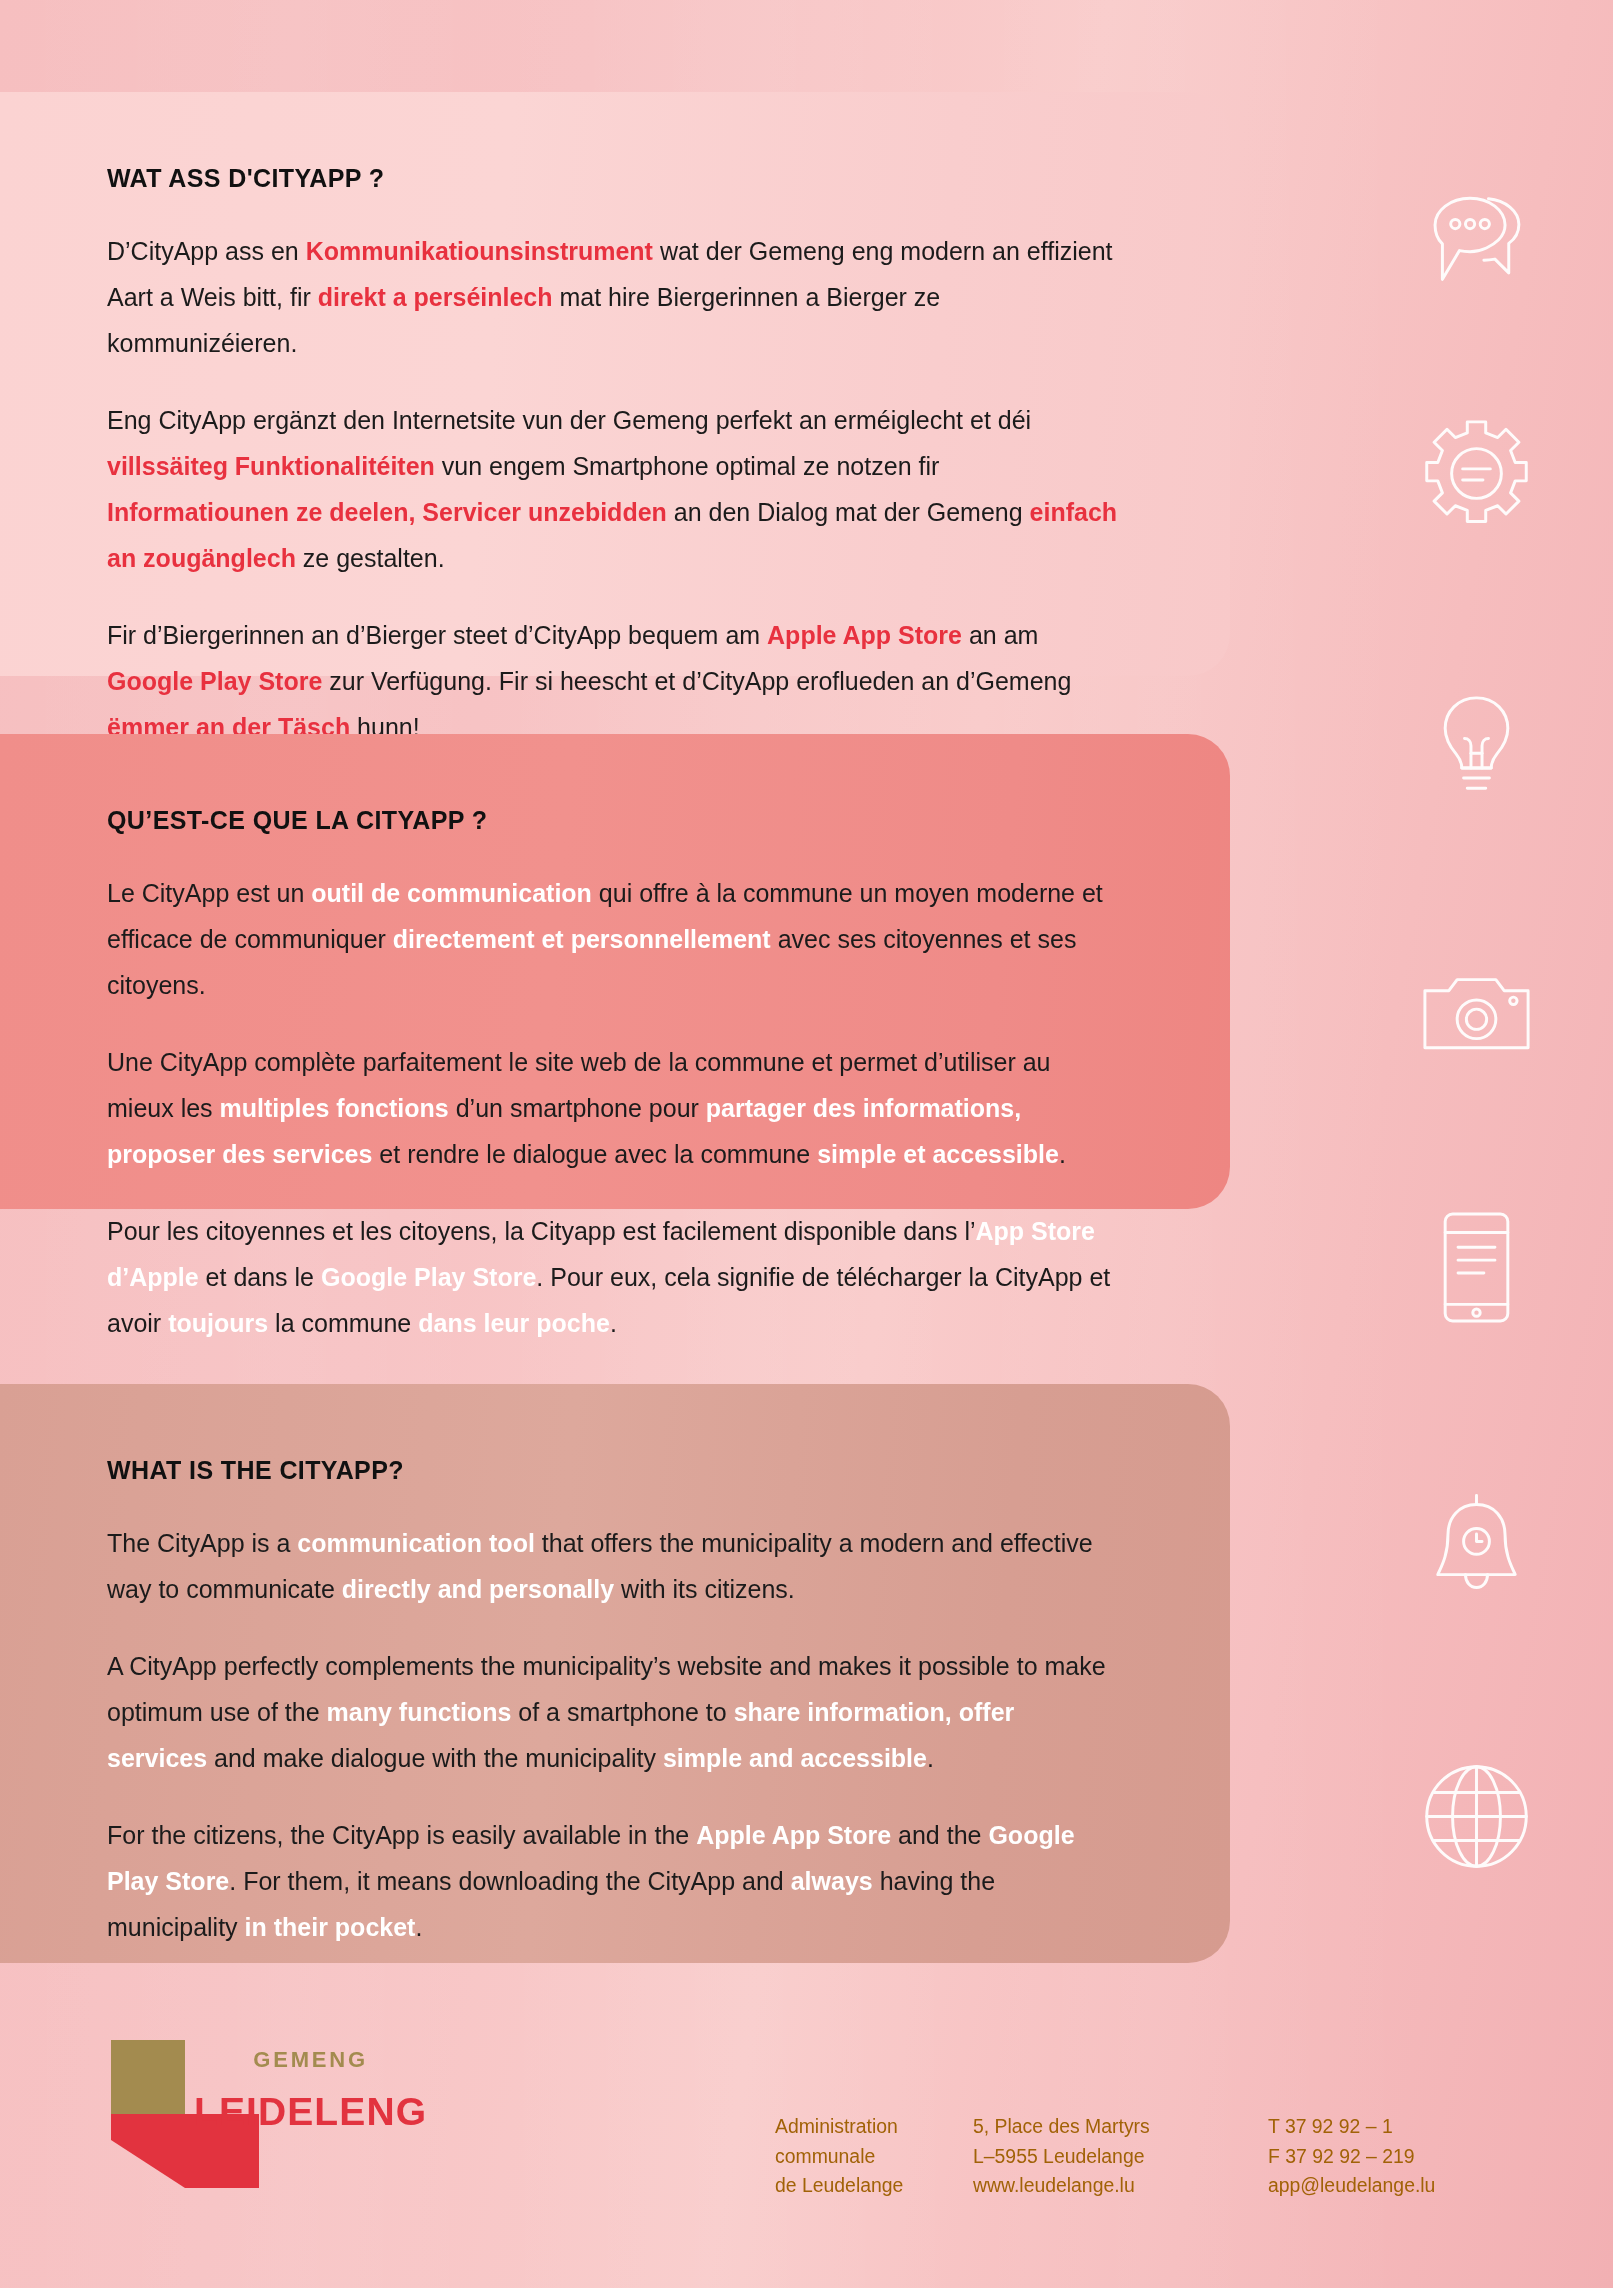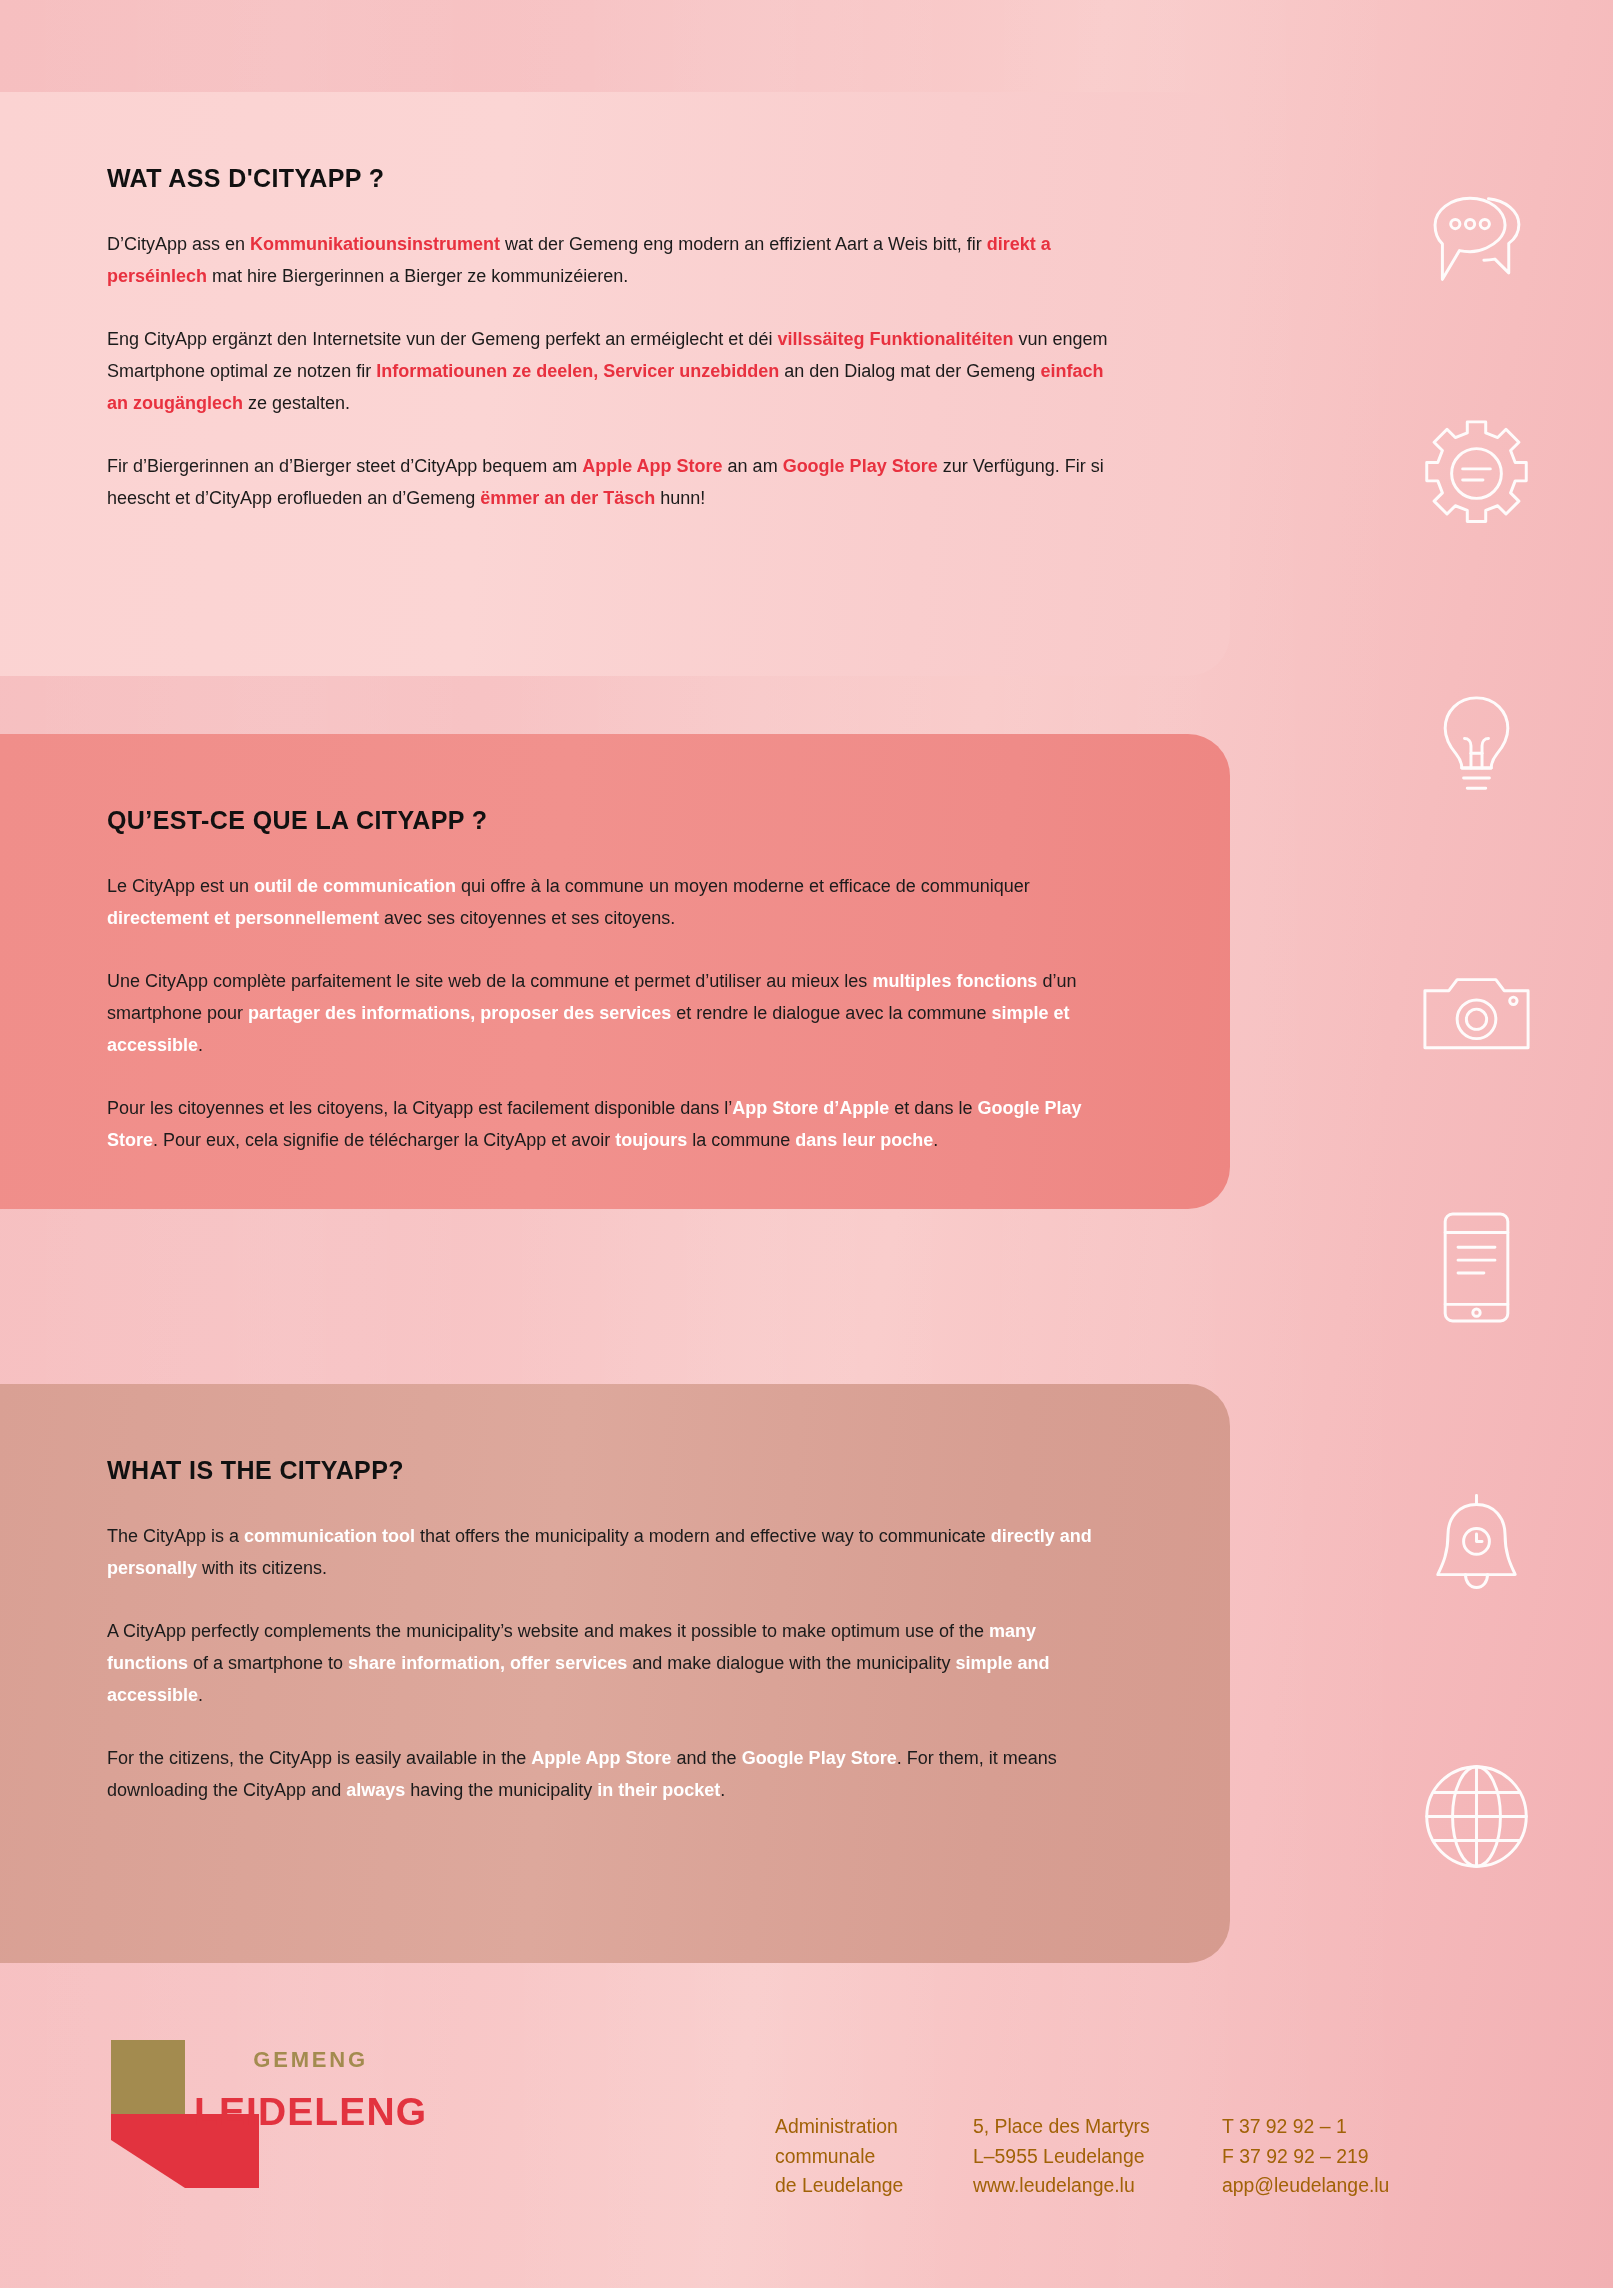--- a/index.html
+++ b/index.html
@@ -46,22 +46,22 @@
     font-weight:700;
     letter-spacing:0.4px;
     margin-bottom:35px;
     color:#111;
   }
   .panel.lb h2{ color:#111; }
   .panel.fr h2{ color:#111; }
   .panel.en h2{ color:#111; }
 
   p{
-    font-size:18px;
-    line-height:32px;
+    font-size:25px;
+    line-height:46px;
     color:#1b1b1b;
     margin-bottom:31px;
     max-width:1089px;
   }
   p:last-child{ margin-bottom:0; }
 
   .hl-red{ color:#e8313f; font-weight:700; }
   .hl-white{ color:#ffffff; font-weight:700; }
 
   
@@ -118,21 +118,21 @@
 
   .contact{
     position:absolute; left:775px; top:118px;
     display:flex; gap:0;
     font-size:19.4px; line-height:29.5px;
     color:#a16207;
   }
   .contact .col{ }
   .contact .c1{ width:198px; }
   .contact .c2{ width:249px; }
-  .contact .c3{ width:240px; }
+  .contact .c3{ width:240px;margin-left:46px; }
 </style>
 </head>
 <body>
 
 <div class="bg-bands"></div>
 
 <section class="panel lb">
   <h2>WAT ASS D'CITYAPP ?</h2>
   <p>D’CityApp ass en <span class="hl-red">Kommunikatiounsinstrument</span> wat der Gemeng eng modern an effizient Aart a Weis bitt, fir <span class="hl-red">direkt a perséinlech</span> mat hire Biergerinnen a Bierger ze kommunizéieren.</p>
   <p>Eng CityApp ergänzt den Internetsite vun der Gemeng perfekt an erméiglecht et déi <span class="hl-red">villssäiteg Funktionalitéiten</span> vun engem Smartphone optimal ze notzen fir <span class="hl-red">Informatiounen ze deelen, Servicer unzebidden</span> an den Dialog mat der Gemeng <span class="hl-red">einfach an zougänglech</span> ze gestalten.</p>

